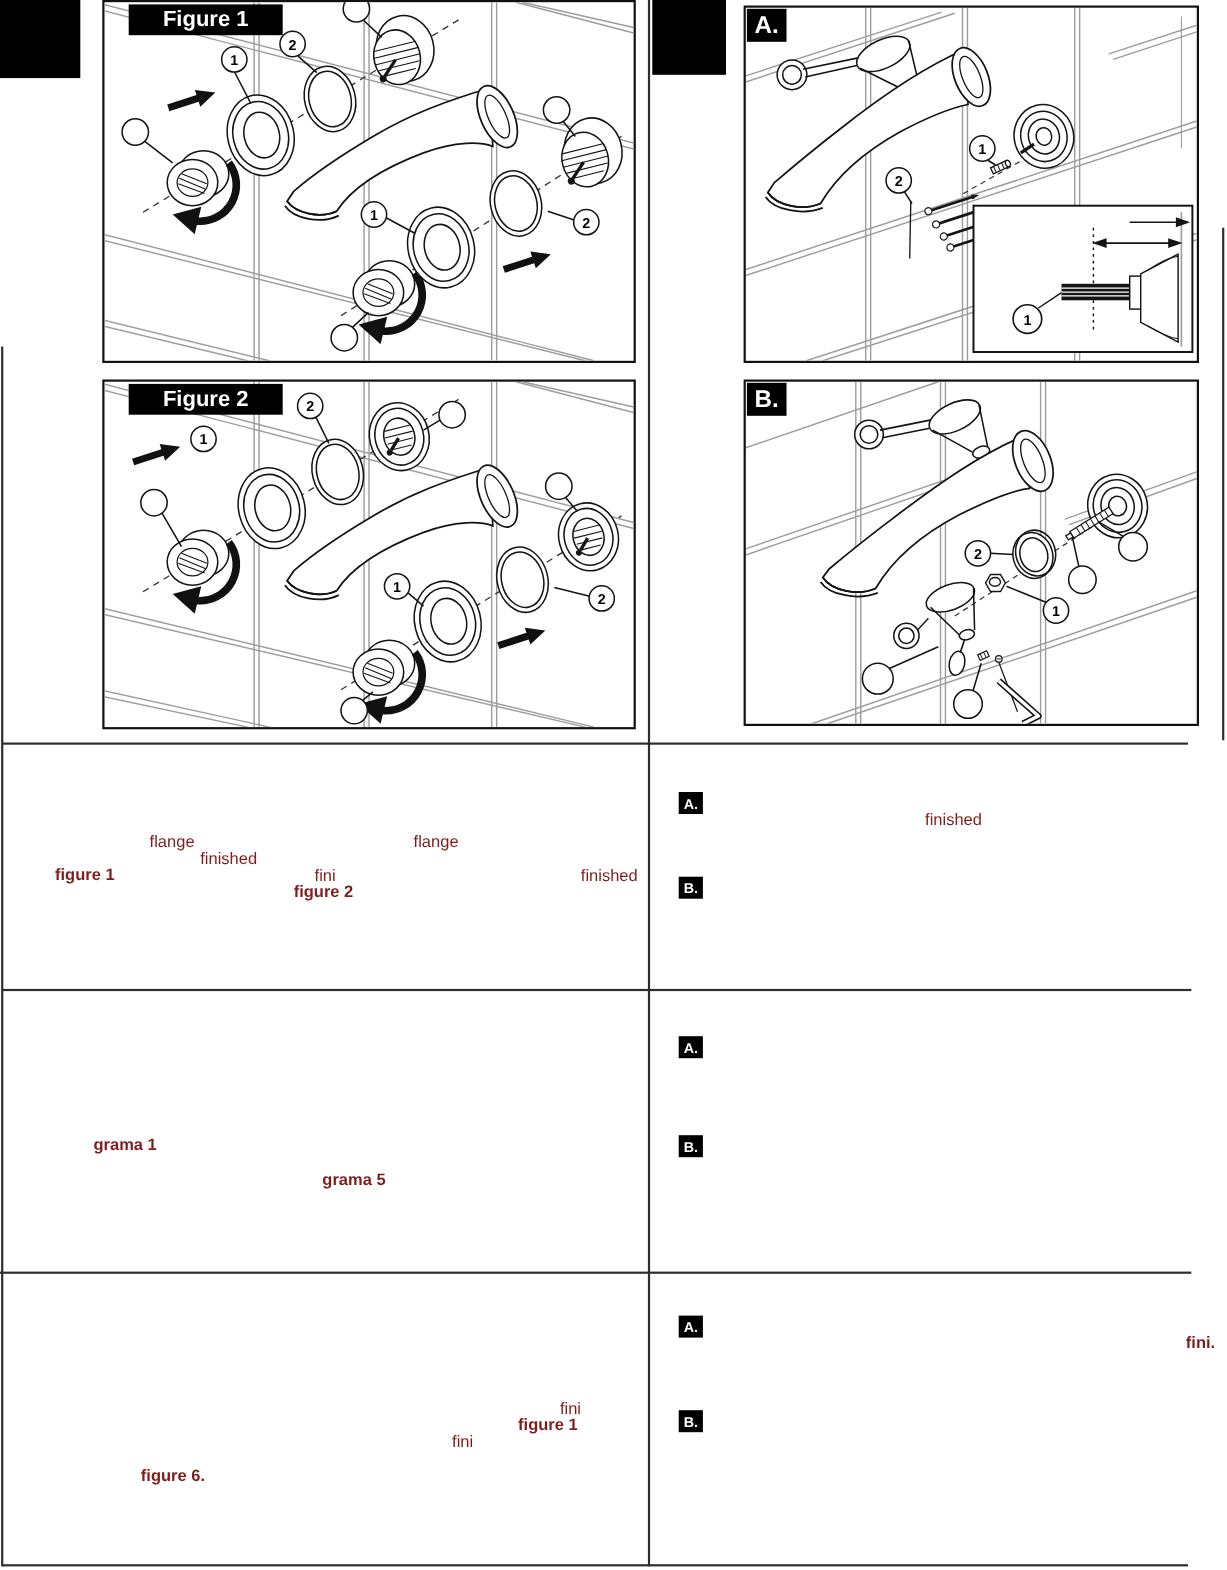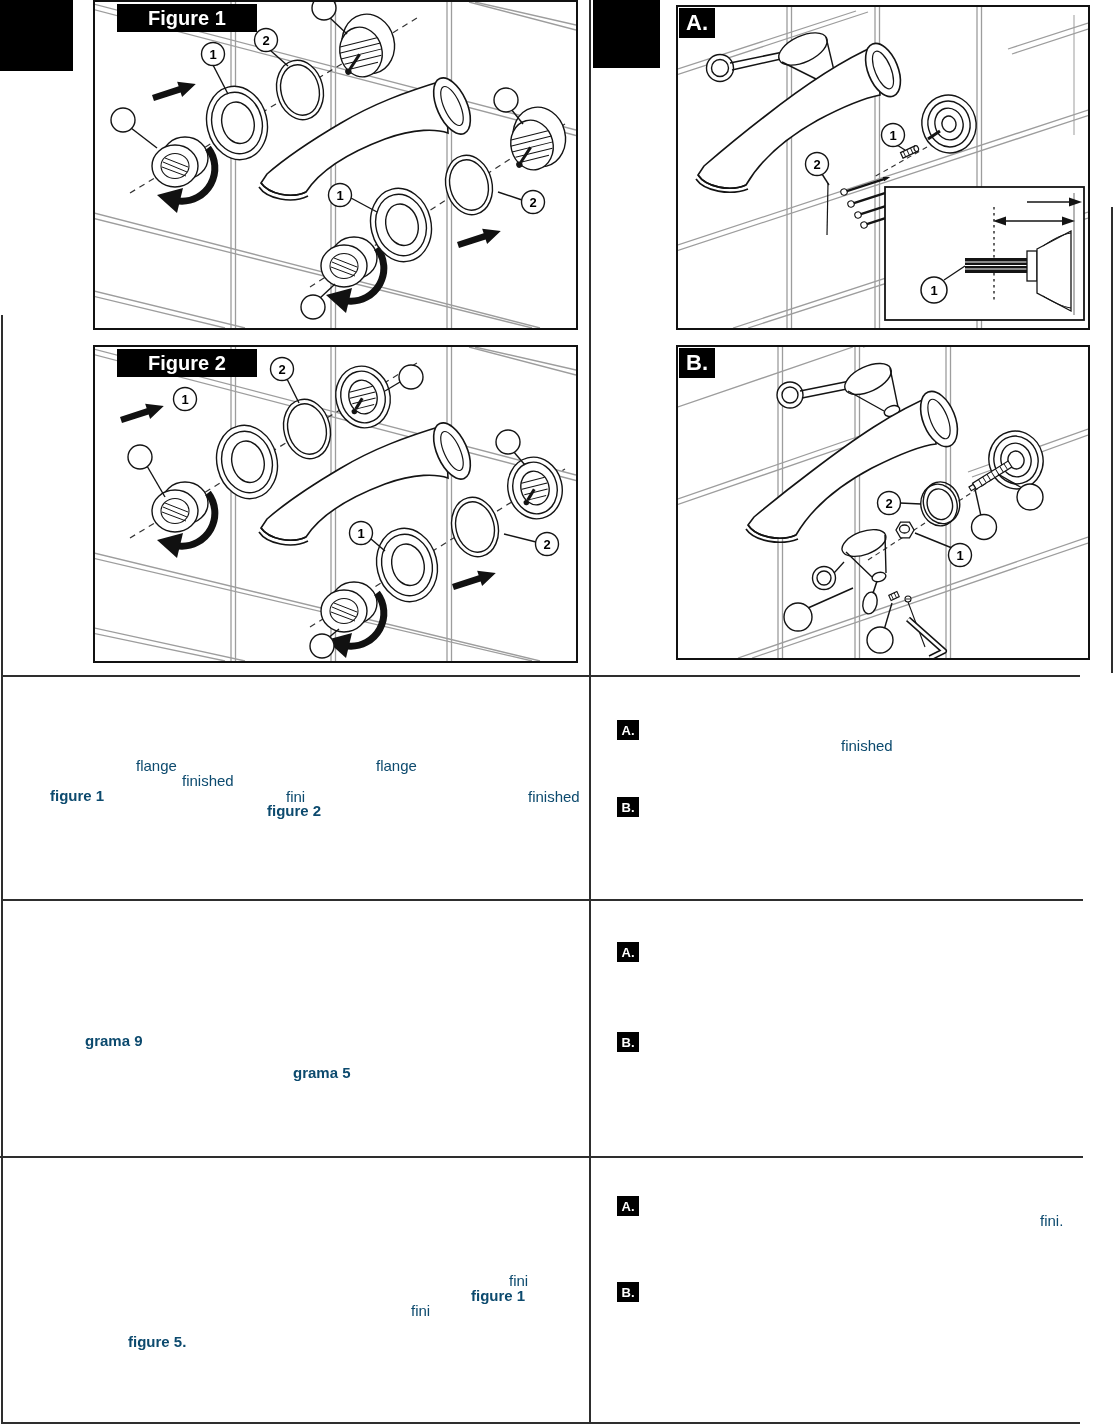--- a/index.html
+++ b/index.html
@@ -5,21 +5,21 @@
   html,body{margin:0;padding:0;background:#fff;}
   .page{position:relative;width:1115px;height:1427px;background:#fff;overflow:hidden;
         font-family:"Liberation Sans","DejaVu Sans",sans-serif;color:#141414;}
   .blackbox{position:absolute;background:#000;}
   .panel{position:absolute;border:2px solid #111;background:#fff;box-sizing:border-box;}
   .fig-title{position:absolute;left:22px;top:2px;width:140px;height:28px;background:#000;color:#fff;
              font-weight:bold;font-size:20px;display:flex;align-items:center;justify-content:center;}
   .step-label{position:absolute;left:1px;top:1px;width:36px;height:30px;background:#000;color:#fff;
               font-weight:bold;font-size:22px;display:flex;align-items:center;justify-content:center;}
   .vline,.hline{position:absolute;background:#2e2e2e;}
-  .w{position:absolute;font-size:15px;white-space:nowrap;color:#0c4a6e;}
+  .w{position:absolute;font-size:15px;white-space:nowrap;color:#7f1d1d;}
   .wb{font-weight:bold;}
   .badge{position:absolute;width:22px;height:20px;background:#000;color:#fff;font-weight:bold;
          font-size:13px;display:flex;align-items:center;justify-content:center;}
   svg{position:absolute;left:0;top:0;}
   svg text{font-family:"Liberation Sans","DejaVu Sans",sans-serif;font-weight:bold;font-size:13px;}
 </style>
 </head>
 <body>
 
 <div class="page">
@@ -423,26 +423,26 @@
   <span class="w wb" style="left:50px;top:787px;">figure 1</span>
   <span class="w" style="left:286px;top:788px;">fini</span>
   <span class="w wb" style="left:267px;top:802px;">figure 2</span>
   <span class="w" style="left:376px;top:757px;">flange</span>
   <span class="w" style="left:528px;top:788px;">finished</span>
 
   <div class="badge" style="left:617px;top:720px;">A.</div>
   <span class="w" style="left:841px;top:737px;">finished</span>
   <div class="badge" style="left:617px;top:797px;">B.</div>
 
-  <span class="w wb" style="left:85px;top:1032px;">grama 9</span>
+  <span class="w wb" style="left:85px;top:1032px;">grama 1</span>
   <span class="w wb" style="left:293px;top:1064px;">grama 5</span>
   <div class="badge" style="left:617px;top:942px;">A.</div>
   <div class="badge" style="left:617px;top:1032px;">B.</div>
 
   <span class="w" style="left:509px;top:1272px;">fini</span>
   <span class="w wb" style="left:471px;top:1287px;">figure 1</span>
   <span class="w" style="left:411px;top:1302px;">fini</span>
-  <span class="w wb" style="left:128px;top:1333px;">figure 5.</span>
+  <span class="w wb" style="left:128px;top:1333px;">figure 6.</span>
   <div class="badge" style="left:617px;top:1196px;">A.</div>
-  <span class="w" style="left:1040px;top:1212px;">fini.</span>
+  <span class="w" style="left:1078px;top:1212px;font-weight:bold;">fini.</span>
   <div class="badge" style="left:617px;top:1282px;">B.</div>
 
 </div>
 
 </body></html>

